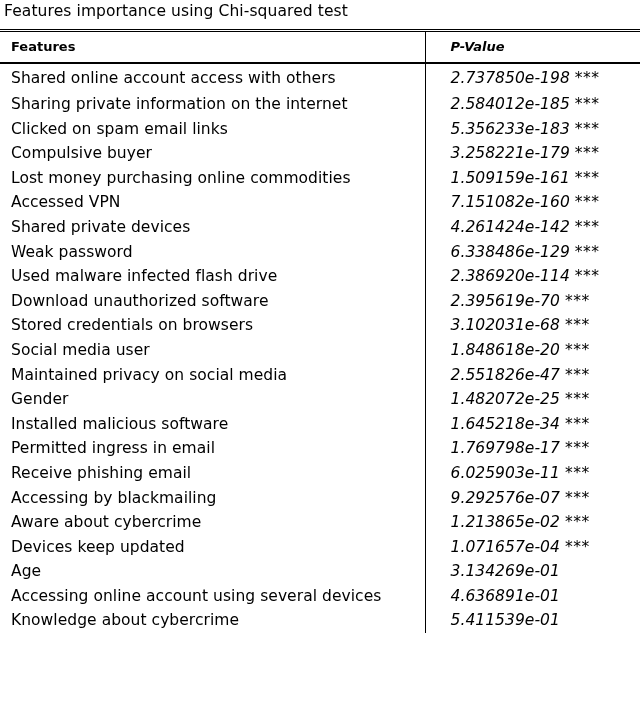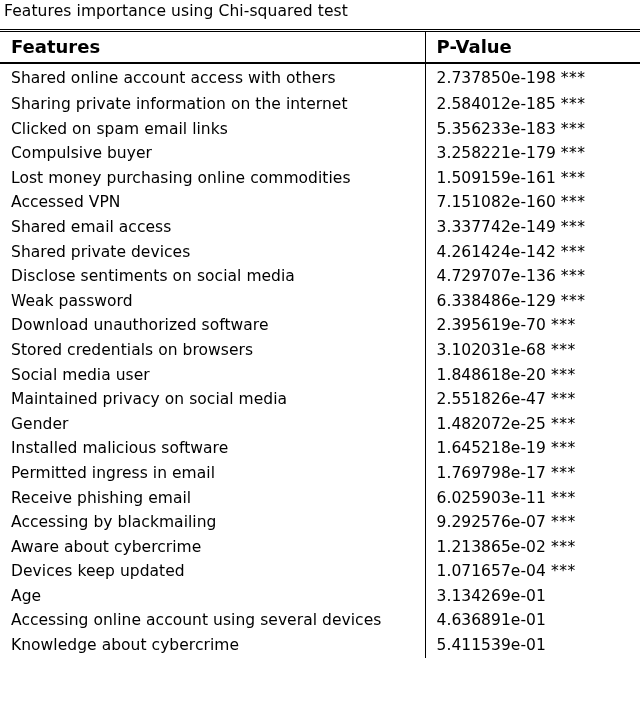--- a/index.html
+++ b/index.html
@@ -65,27 +65,28 @@
     white-space: nowrap;
     overflow: hidden;
   }
   table.chi th.feature-col,
   table.chi td.feature-col {
     padding-left: 11px;
     border-right: 1.1px solid #000;
   }
   table.chi th.pvalue-col,
   table.chi td.pvalue-col {
-    padding-left: 11px;
+    padding-left: 25px;
+    font-style: italic;
   }
   table.chi thead th {
     font-weight: bold;
     height: 30px;
     line-height: 30px;
-    font-size: 18px;
+    font-size: 13px;
   }
   table.chi tbody td {
     height: 24.6px;
     line-height: 24.6px;
     font-weight: normal;
     letter-spacing: 0.05px;
   }
   tbody tr:first-child td {
     height: 26px;
     line-height: 28px;
@@ -143,36 +144,32 @@
           </tr>
           <tr>
             <td class="feature-col">Lost money purchasing online commodities</td>
             <td class="pvalue-col"><span>1.509159e-161</span> <span class="stars">***</span></td>
           </tr>
           <tr>
             <td class="feature-col">Accessed VPN</td>
             <td class="pvalue-col"><span>7.151082e-160</span> <span class="stars">***</span></td>
           </tr>
           <tr>
-            <td class="feature-col">Shared email access</td>
-            <td class="pvalue-col"><span>3.337742e-149</span> <span class="stars">***</span></td>
-          </tr>
-          <tr>
             <td class="feature-col">Shared private devices</td>
             <td class="pvalue-col"><span>4.261424e-142</span> <span class="stars">***</span></td>
           </tr>
           <tr>
-            <td class="feature-col">Disclose sentiments on social media</td>
-            <td class="pvalue-col"><span>4.729707e-136</span> <span class="stars">***</span></td>
-          </tr>
-          <tr>
             <td class="feature-col">Weak password</td>
             <td class="pvalue-col"><span>6.338486e-129</span> <span class="stars">***</span></td>
           </tr>
           <tr>
+            <td class="feature-col">Used malware infected flash drive</td>
+            <td class="pvalue-col"><span>2.386920e-114</span> <span class="stars">***</span></td>
+          </tr>
+          <tr>
             <td class="feature-col">Download unauthorized software</td>
             <td class="pvalue-col"><span>2.395619e-70</span> <span class="stars">***</span></td>
           </tr>
           <tr>
             <td class="feature-col">Stored credentials on browsers</td>
             <td class="pvalue-col"><span>3.102031e-68</span> <span class="stars">***</span></td>
           </tr>
           <tr>
             <td class="feature-col">Social media user</td>
             <td class="pvalue-col"><span>1.848618e-20</span> <span class="stars">***</span></td>
@@ -180,21 +177,21 @@
           <tr>
             <td class="feature-col">Maintained privacy on social media</td>
             <td class="pvalue-col"><span>2.551826e-47</span> <span class="stars">***</span></td>
           </tr>
           <tr>
             <td class="feature-col">Gender</td>
             <td class="pvalue-col"><span>1.482072e-25</span> <span class="stars">***</span></td>
           </tr>
           <tr>
             <td class="feature-col">Installed malicious software</td>
-            <td class="pvalue-col"><span>1.645218e-19</span> <span class="stars">***</span></td>
+            <td class="pvalue-col"><span>1.645218e-34</span> <span class="stars">***</span></td>
           </tr>
           <tr>
             <td class="feature-col">Permitted ingress in email</td>
             <td class="pvalue-col"><span>1.769798e-17</span> <span class="stars">***</span></td>
           </tr>
           <tr>
             <td class="feature-col">Receive phishing email</td>
             <td class="pvalue-col"><span>6.025903e-11</span> <span class="stars">***</span></td>
           </tr>
           <tr>

